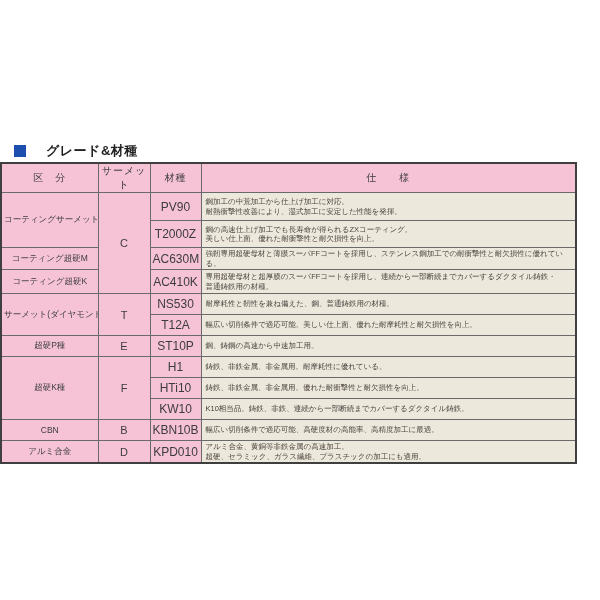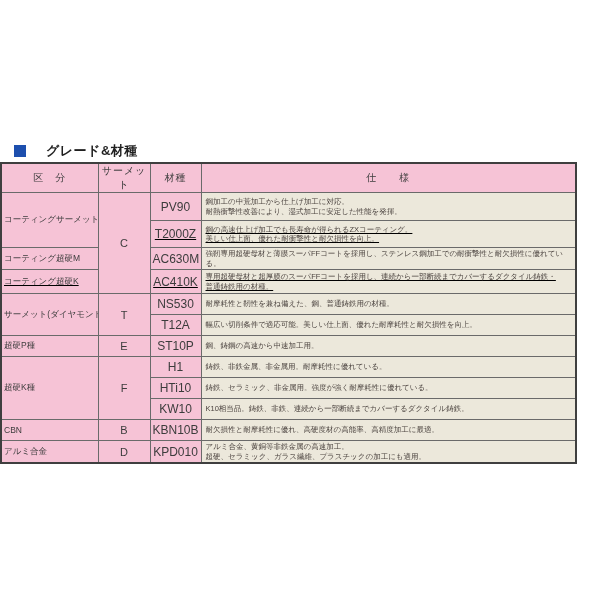--- a/index.html
+++ b/index.html
@@ -27,36 +27,36 @@
   }
   th,td{
     border:1px solid #6a6a6a;overflow:hidden;padding:0 2px;
     color:#3c3c3c;
   }
   th{
     background:#f6c3d6;font-size:10px;font-weight:normal;text-align:center;
     letter-spacing:1px;
   }
   td.cat{
-    background:#f6c3d6;font-size:8.5px;vertical-align:middle;white-space:nowrap;
+    background:#f6c3d6;font-size:8.5px;text-align:center;vertical-align:middle;white-space:nowrap;
   }
   td.grade{
     background:#f6c3d6;font-size:11px;text-align:center;vertical-align:middle;
   }
   td.mat{
     background:#f6c3d6;font-size:12px;text-align:center;vertical-align:middle;white-space:nowrap;
   }
   td.spec{
     background:#ece8db;font-size:7.5px;line-height:9.5px;color:#4c4440;
     text-align:left;vertical-align:middle;padding:1px 4px;white-space:pre-line;
   }
   tr.h18{height:18px;}
   tr.h21{height:21px;}
-  tr.h24{height:24px;text-decoration:underline;}
-  tr.h27{height:27px;text-decoration:underline;}
+  tr.h24{height:24px;}
+  tr.h27{height:27px;}
   tr.h28{height:28px;}
 </style>
 </head>
 <body>
 
 <div class="page-title">
   <span class="title-square"></span>
   <span class="title-text">グレード&amp;材種</span>
 </div>
 
@@ -115,31 +115,31 @@
       <td class="spec">鋼、鋳鋼の高速から中速加工用。</td>
     </tr>
     <tr class="h21">
       <td class="cat" rowspan="3">超硬K種</td>
       <td class="grade" rowspan="3">F</td>
       <td class="mat">H1</td>
       <td class="spec">鋳鉄、非鉄金属、非金属用。耐摩耗性に優れている。</td>
     </tr>
     <tr class="h21">
       <td class="mat">HTi10</td>
-      <td class="spec">鋳鉄、セラミック、非金属用。強度が強く耐摩耗性に優れている。</td>
+      <td class="spec">鋳鉄、非鉄金属、非金属用。優れた耐衝撃性と耐欠損性を向上。</td>
     </tr>
     <tr class="h21">
       <td class="mat">KW10</td>
       <td class="spec">K10相当品。鋳鉄、非鉄、連続から一部断続までカバーするダクタイル鋳鉄。</td>
     </tr>
     <tr class="h21">
       <td class="cat">CBN</td>
       <td class="grade">B</td>
       <td class="mat">KBN10B</td>
-      <td class="spec">耐欠損性と耐摩耗性に優れ、高硬度材の高能率、高精度加工に最適。</td>
+      <td class="spec">幅広い切削条件で適応可能、高硬度材の高能率、高精度加工に最適。</td>
     </tr>
     <tr class="h21">
       <td class="cat">アルミ合金</td>
       <td class="grade">D</td>
       <td class="mat">KPD010</td>
       <td class="spec">アルミ合金、黄銅等非鉄金属の高速加工。
 超硬、セラミック、ガラス繊維、プラスチックの加工にも適用。</td>
     </tr>
   </tbody>
     </table>

